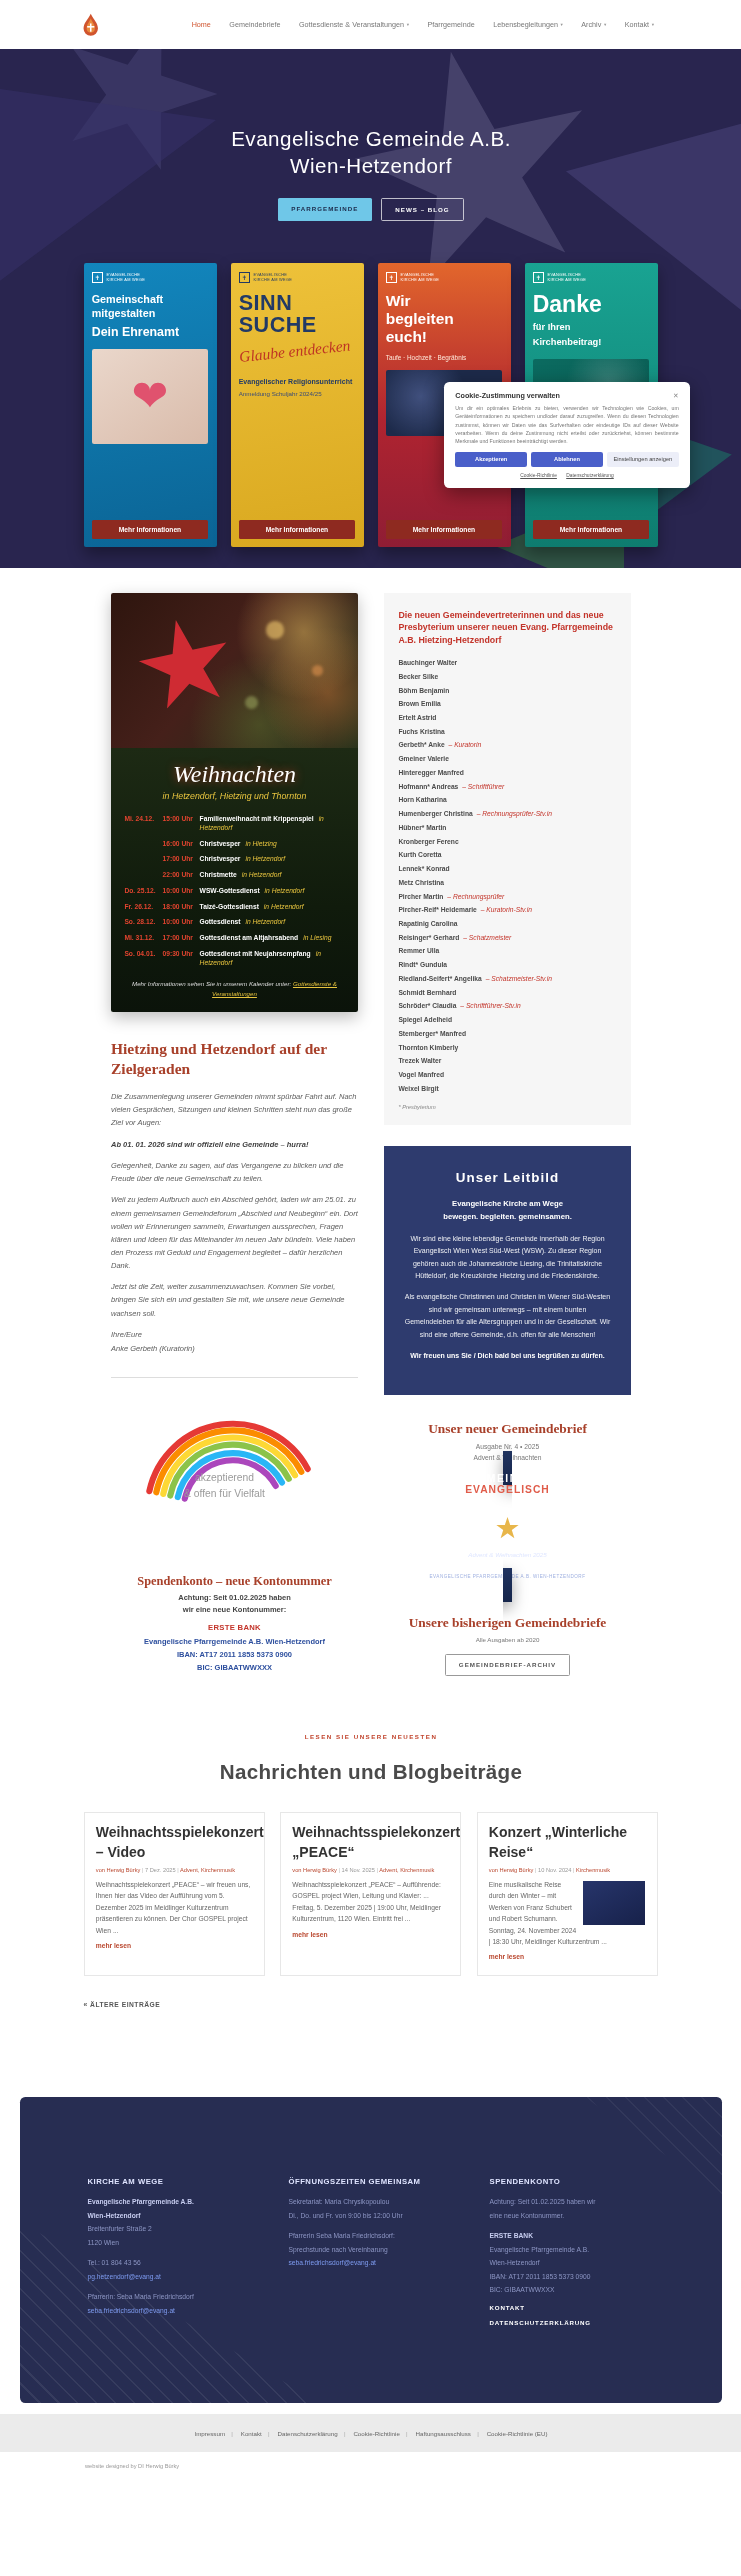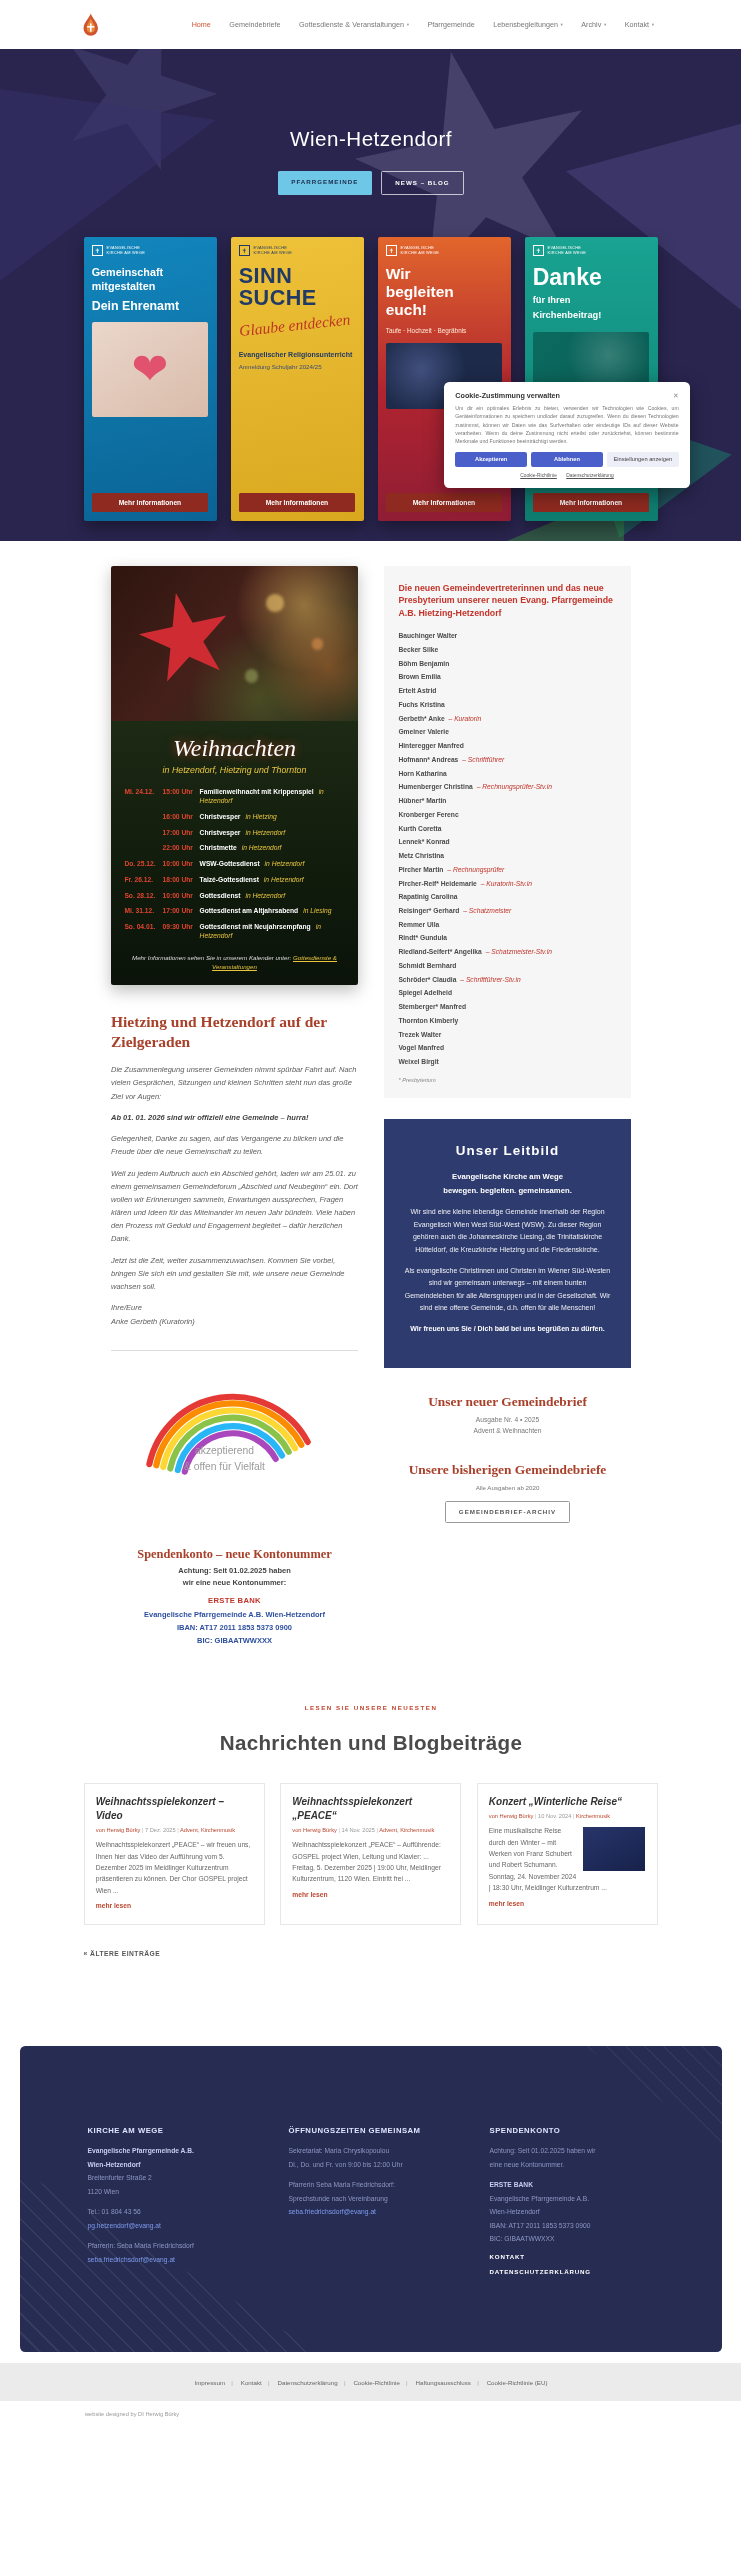--- a/index.html
+++ b/index.html
@@ -162,21 +162,21 @@
   .pimg1{background:radial-gradient(circle at 30% 40%,rgba(255,235,200,.25),transparent 40%),
     linear-gradient(115deg,#7a6a57,#93806a 45%,#574a3c);}
   .pimg2{background:
     radial-gradient(circle at 25% 35%,#d99a4e 0 21%,transparent 22%),
     radial-gradient(circle at 62% 62%,#c9853b 0 25%,transparent 26%),
     radial-gradient(circle at 85% 22%,#e0a95f 0 17%,transparent 18%),
     linear-gradient(120deg,#a96a2f,#8a5423);}
   .pimg3{background:linear-gradient(180deg,#141414 0 34%,transparent 34%),
     repeating-linear-gradient(90deg,#f2f0e9 0 15.5px,#0d0d0d 15.5px 18.5px);}
   .post-body{padding:10.3px 11.3px 13.4px;}
-  .post h3{font-size:10px;color:#333;font-weight:700;line-height:1.4;font-style:italic;}
+  .post h3{font-size:14px;color:#333;font-weight:700;line-height:1.4;}
   .meta{font-size:5.7px;color:#999;margin-top:4.6px;}
   .meta span+span::before{content:" | ";color:#bbb;font-style:normal;}
   .meta .red{color:#b9472e;}
   .excerpt{font-size:6.7px;color:#666;line-height:1.7;margin-top:6.2px;}
   .thumb{float:right;width:62px;height:44px;background:linear-gradient(150deg,#27356b,#17214a);margin:2.1px 0 3.1px 5.2px;}
   .more{display:inline-block;margin-top:6.2px;color:#b9472e;font-size:6.7px;font-weight:600;}
   .older{width:575px;margin:24px auto 0;text-align:left;}
   .older a{font-size:6.7px;font-weight:700;color:#555;letter-spacing:0.5px;}
 
   
@@ -240,20 +240,21 @@
 
 <header class="dark-band">
   <div class="sh sh-star1 star-clip"></div>
   <div class="sh sh-star2 star-clip"></div>
   <div class="sh sh-tri1"></div>
   <div class="sh sh-tri2"></div>
   <div class="sh sh-tri3"></div>
   <div class="sh sh-tri4"></div>
 
   <h1 class="hero-title">
+    <div>Evangelische Gemeinde A.B.</div>
     <div>Wien-Hetzendorf</div>
   </h1>
   <div class="hero-btns">
     <a class="btn-hero primary">PFARRGEMEINDE</a>
     <a class="btn-hero ghost">NEWS – BLOG</a>
   </div>
 
   <div class="cards">
 
     <div class="card card1">
@@ -623,20 +624,28 @@
       <p>Als evangelische Christinnen und Christen im Wiener Süd-Westen sind wir gemeinsam unterwegs – mit einem bunten Gemeindeleben für alle Altersgruppen und in der Gesellschaft. Wir sind eine offene Gemeinde, d.h. offen für alle Menschen!</p>
       <p class="close">Wir freuen uns Sie / Dich bald bei uns begrüßen zu dürfen.</p>
     </div>
 
     <div class="gbrief">
       <h2>Unser neuer Gemeindebrief</h2>
       <div class="sub">
         <div>Ausgabe Nr. 4 • 2025</div>
         <div>Advent &amp; Weihnachten</div>
       </div>
+      <a class="cover">
+        <div class="mast1">GEMEINSAM</div>
+        <div class="mast2">EVANGELISCH</div>
+        <div class="rule"></div>
+        <div class="star">★</div>
+        <div class="issue">Advent &amp; Weihnachten 2025</div>
+        <div class="org">Evangelische Pfarrgemeinde A.B. Wien-Hetzendorf</div>
+      </a>
     </div>
 
     <div class="archive">
       <h2>Unsere bisherigen Gemeindebriefe</h2>
       <div class="sub">Alle Ausgaben ab 2020</div>
       <a class="btn-outline">GEMEINDEBRIEF-ARCHIV</a>
     </div>
   </div>
 </main>
 

